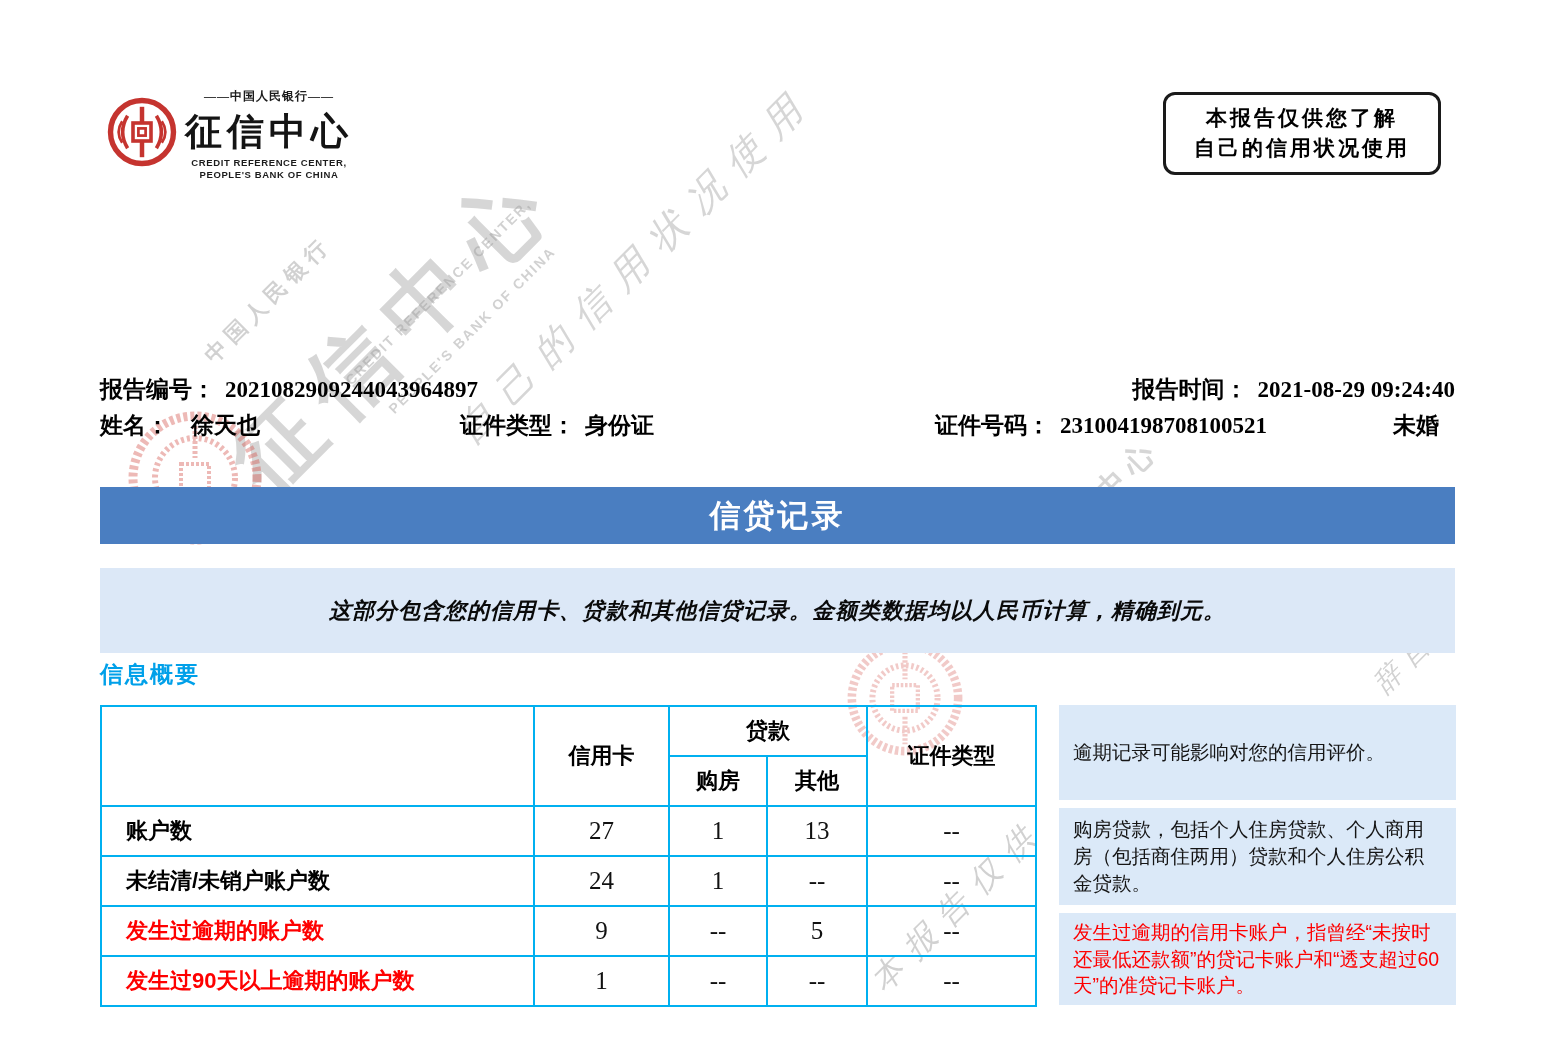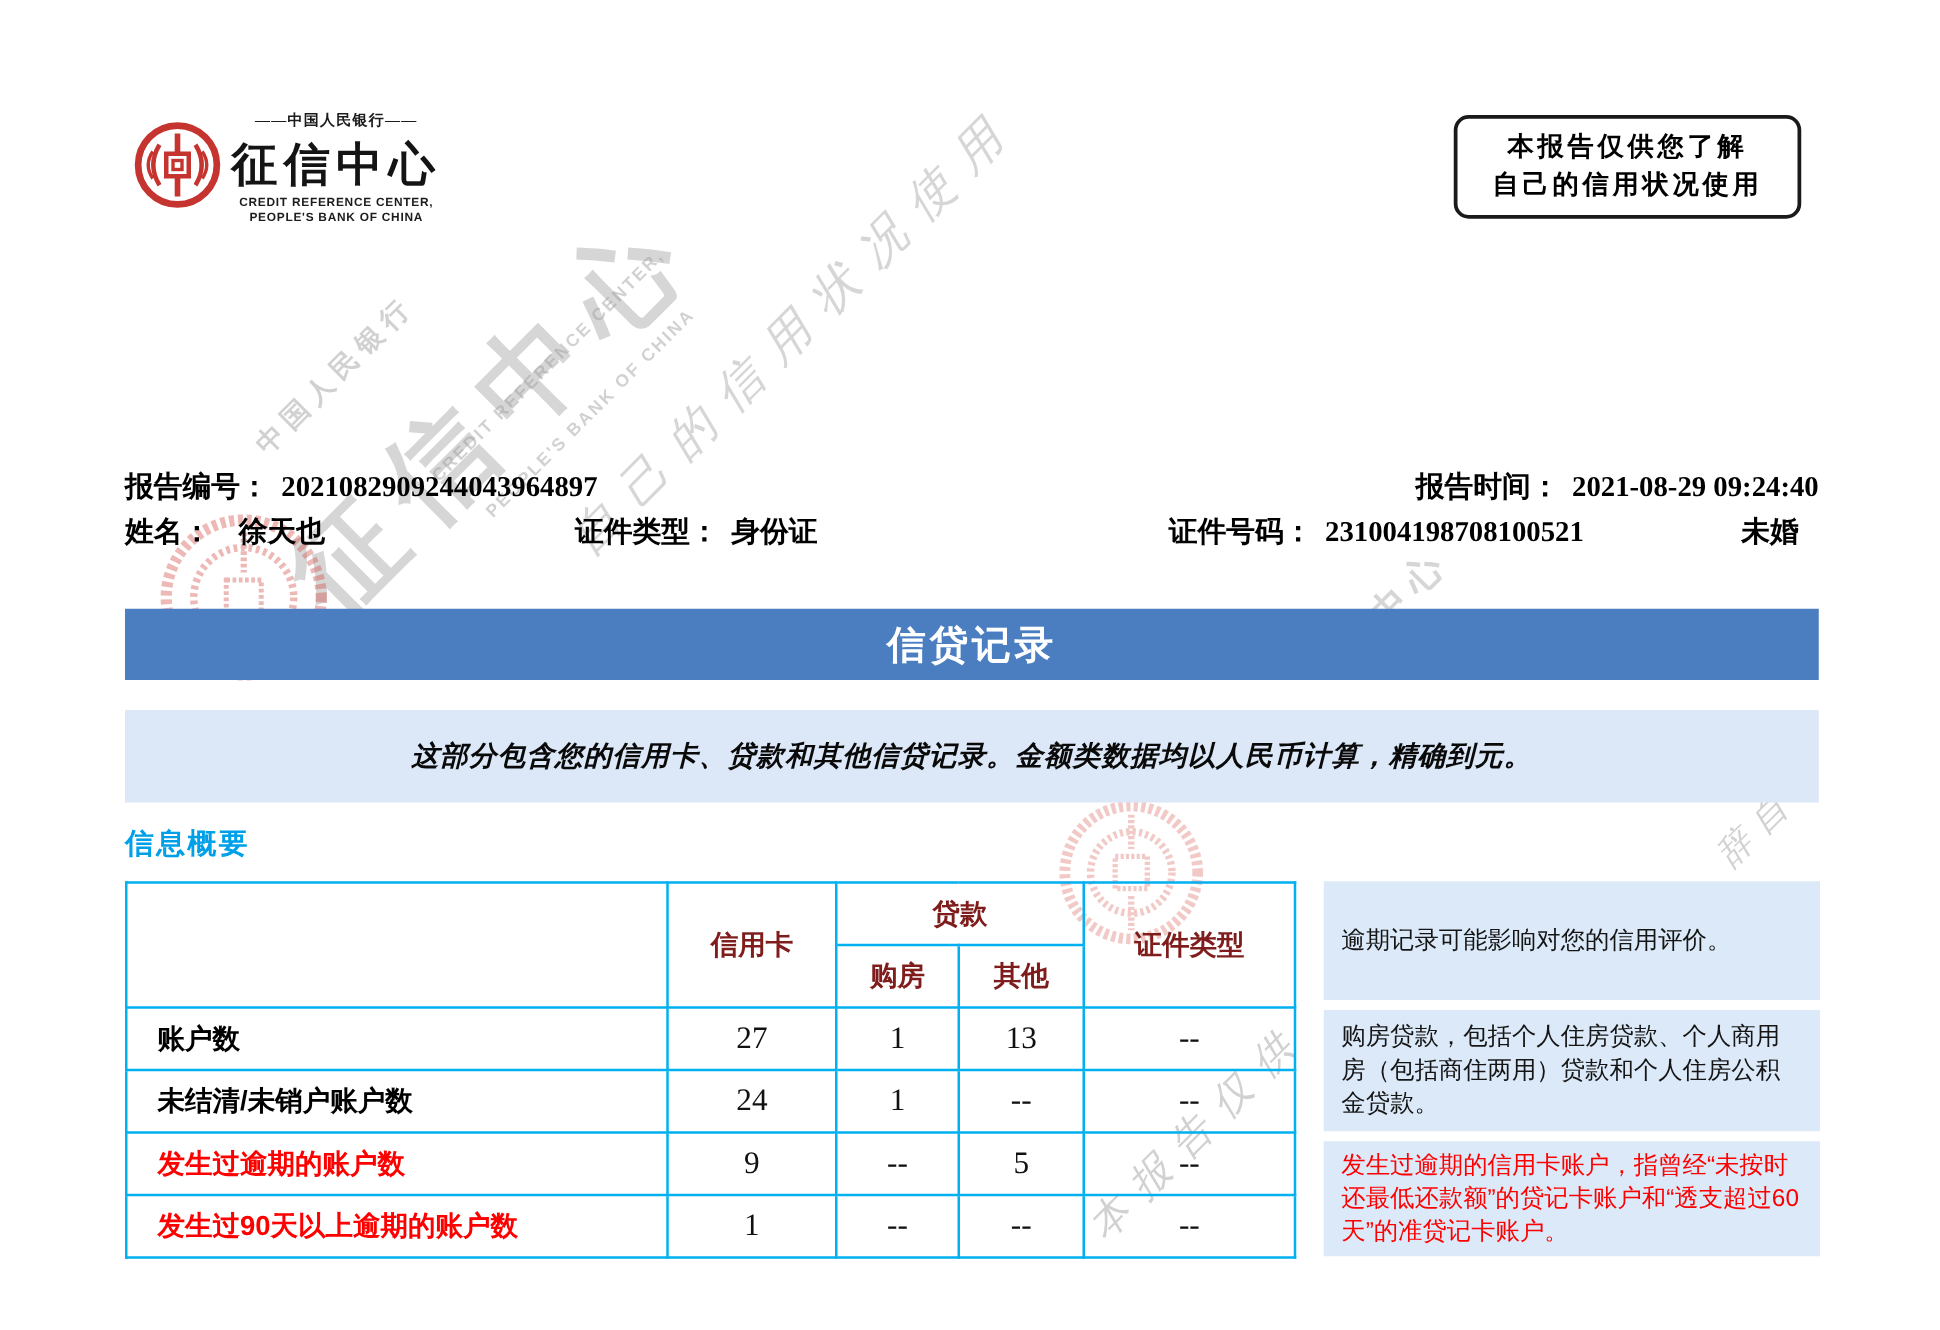--- a/index.html
+++ b/index.html
@@ -47,32 +47,32 @@
   .info-row2 .f-idtype { position:absolute; left:360px; }
   .info-row2 .f-idno { position:absolute; left:835px; }
   .info-row2 .f-marital { position:absolute; left:1293px; }
   .num { font-family:"Liberation Serif", serif; }
   .gap-after-label { display:inline-block; width:10px; }
 
   
   .banner { position:absolute; left:100px; right:97px; top:487px; height:57px;
     background:#4a7ec1; display:flex; align-items:center; justify-content:center; }
   .banner-title { color:#fff; font-size:31px; font-weight:bold; letter-spacing:3px; }
-  .band { position:absolute; left:100px; right:97px; top:568px; height:74px;
+  .band { position:absolute; left:100px; right:97px; top:568px; height:85px;
     background:#dce8f7; display:flex; align-items:center; justify-content:center; }
   .band-text { font-size:22px; font-weight:bold; font-style:italic; color:#0a0a0a; letter-spacing:1px; }
 
   .summary-heading { position:absolute; left:100px; top:659px;
     font-size:23px; font-weight:bold; color:#00a0e9; letter-spacing:2px; }
 
   
   .summary-table { position:absolute; left:100px; top:705px; width:935px;
     border-collapse:collapse; table-layout:fixed; }
   .summary-table td { border:2px solid #00b0f0; background:transparent; }
-  .summary-table .hcell { text-align:center; font-weight:bold; font-size:22px; color:#7f1d1d;border-radius:11px; }
+  .summary-table .hcell { text-align:center; font-weight:bold; font-size:22px; color:#000000;border-radius:11px; }
   .summary-table .lbl { text-align:left; padding-left:24px; font-weight:bold; font-size:22px; color:#000; }
   .summary-table .val { text-align:center; font-family:"Liberation Serif", serif; font-size:25px; color:#111; }
   .summary-table tr { height:50px; }
   .red-text { color:#fe0000 !important; }
 
   
   .notes { position:absolute; left:1059px; top:705px; width:397px; display:flex;
     flex-direction:column; gap:8px; }
   .note { background:#dbe9f8; padding:10px 14px; font-size:19.5px; line-height:1.38;
     color:#151515; display:flex; align-items:center; }

